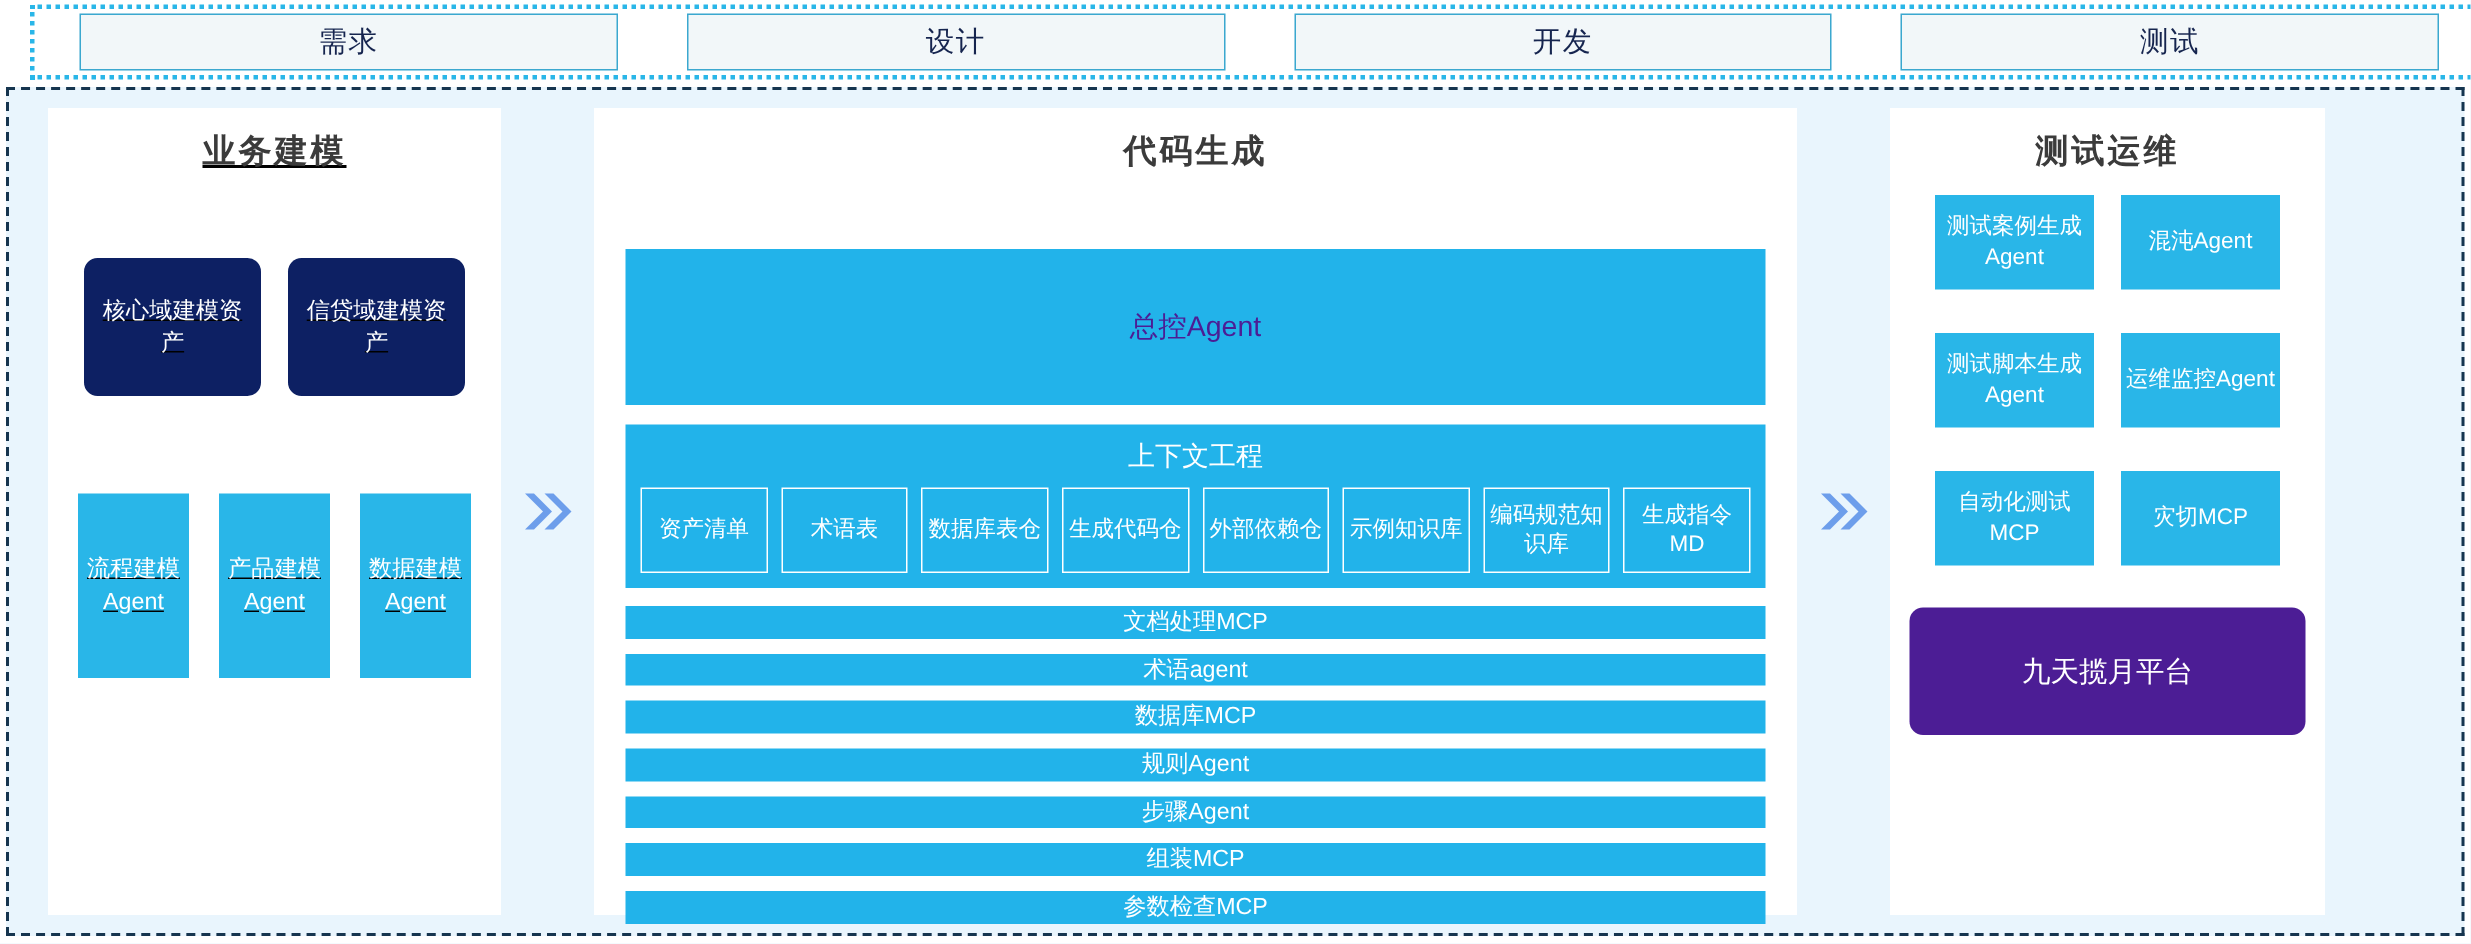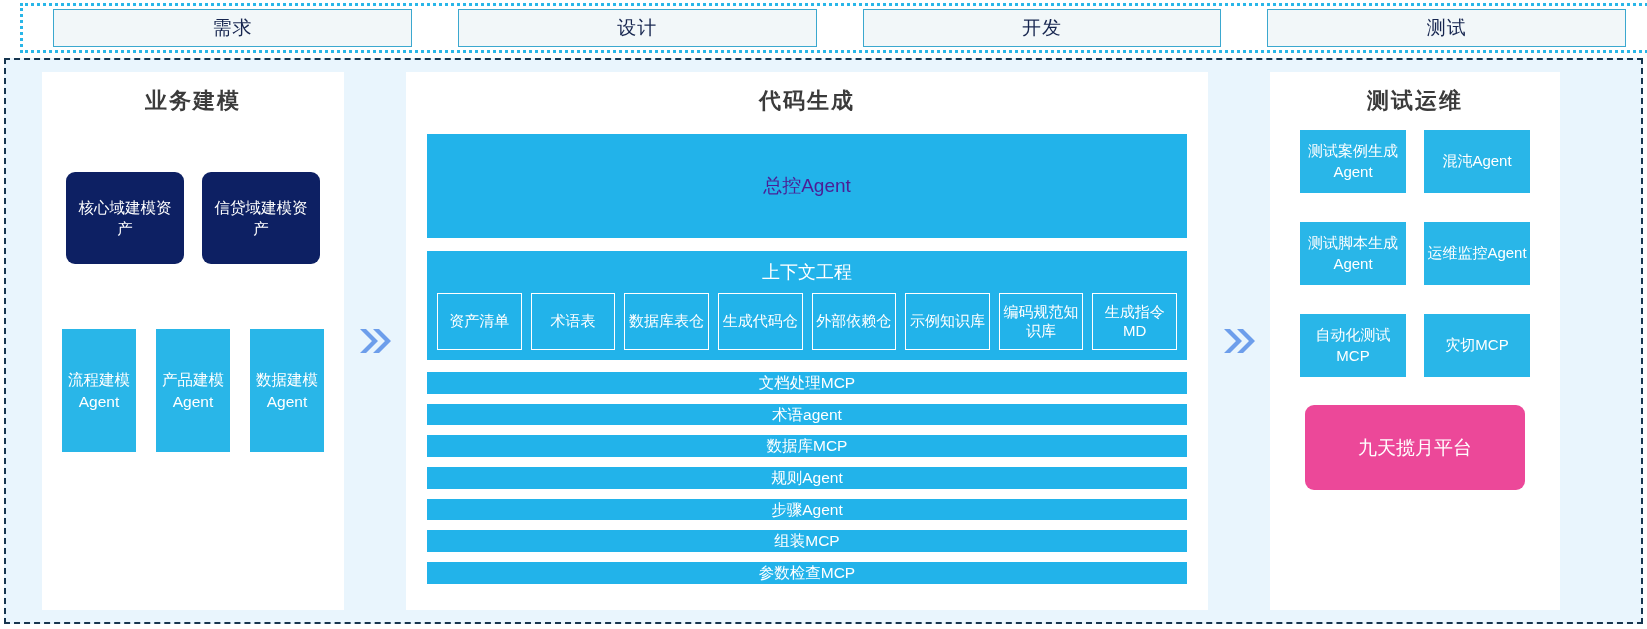--- a/index.html
+++ b/index.html
@@ -80,21 +80,22 @@
     display:flex;
     align-items:center;
     justify-content:center;
     flex:0 0 62px;
   }
   .arrow svg{display:block;}
 
   
   .panel-left{
     flex:0 0 302px;
-    margin-left:36px;
+    margin-left:26px;
+    text-decoration:underline;
   }
   .left-assets{
     display:flex;
     gap:18px;
     margin-top:56px;
   }
   .asset-card{
     width:118px;height:92px;
     background:#0d2063;
     border-radius:9px;
@@ -122,20 +123,21 @@
     display:flex;
     align-items:center;
     justify-content:center;
     text-align:center;
     box-sizing:border-box;
   }
 
   
   .panel-center{
     flex:0 0 802px;
+    gap:32px;
   }
   .center-inner{
     width:100%;
     box-sizing:border-box;
     padding:0 21px;
   }
   .master-agent{
     margin-top:18px;
     height:104px;
     background:#22b3ea;
@@ -222,22 +224,22 @@
     line-height:1.35;
     display:flex;
     align-items:center;
     justify-content:center;
     text-align:center;
     box-sizing:border-box;
     padding:0 3px;
   }
   .platform-box{
     margin-top:28px;
-    width:220px;height:85px;
-    background:#ec4899;
+    width:264px;height:85px;
+    background:#4c1d95;
     border-radius:9px;
     color:#ffffff;
     font-size:19px;
     display:flex;
     align-items:center;
     justify-content:center;
     text-align:center;
   }
 </style>
 </head>

